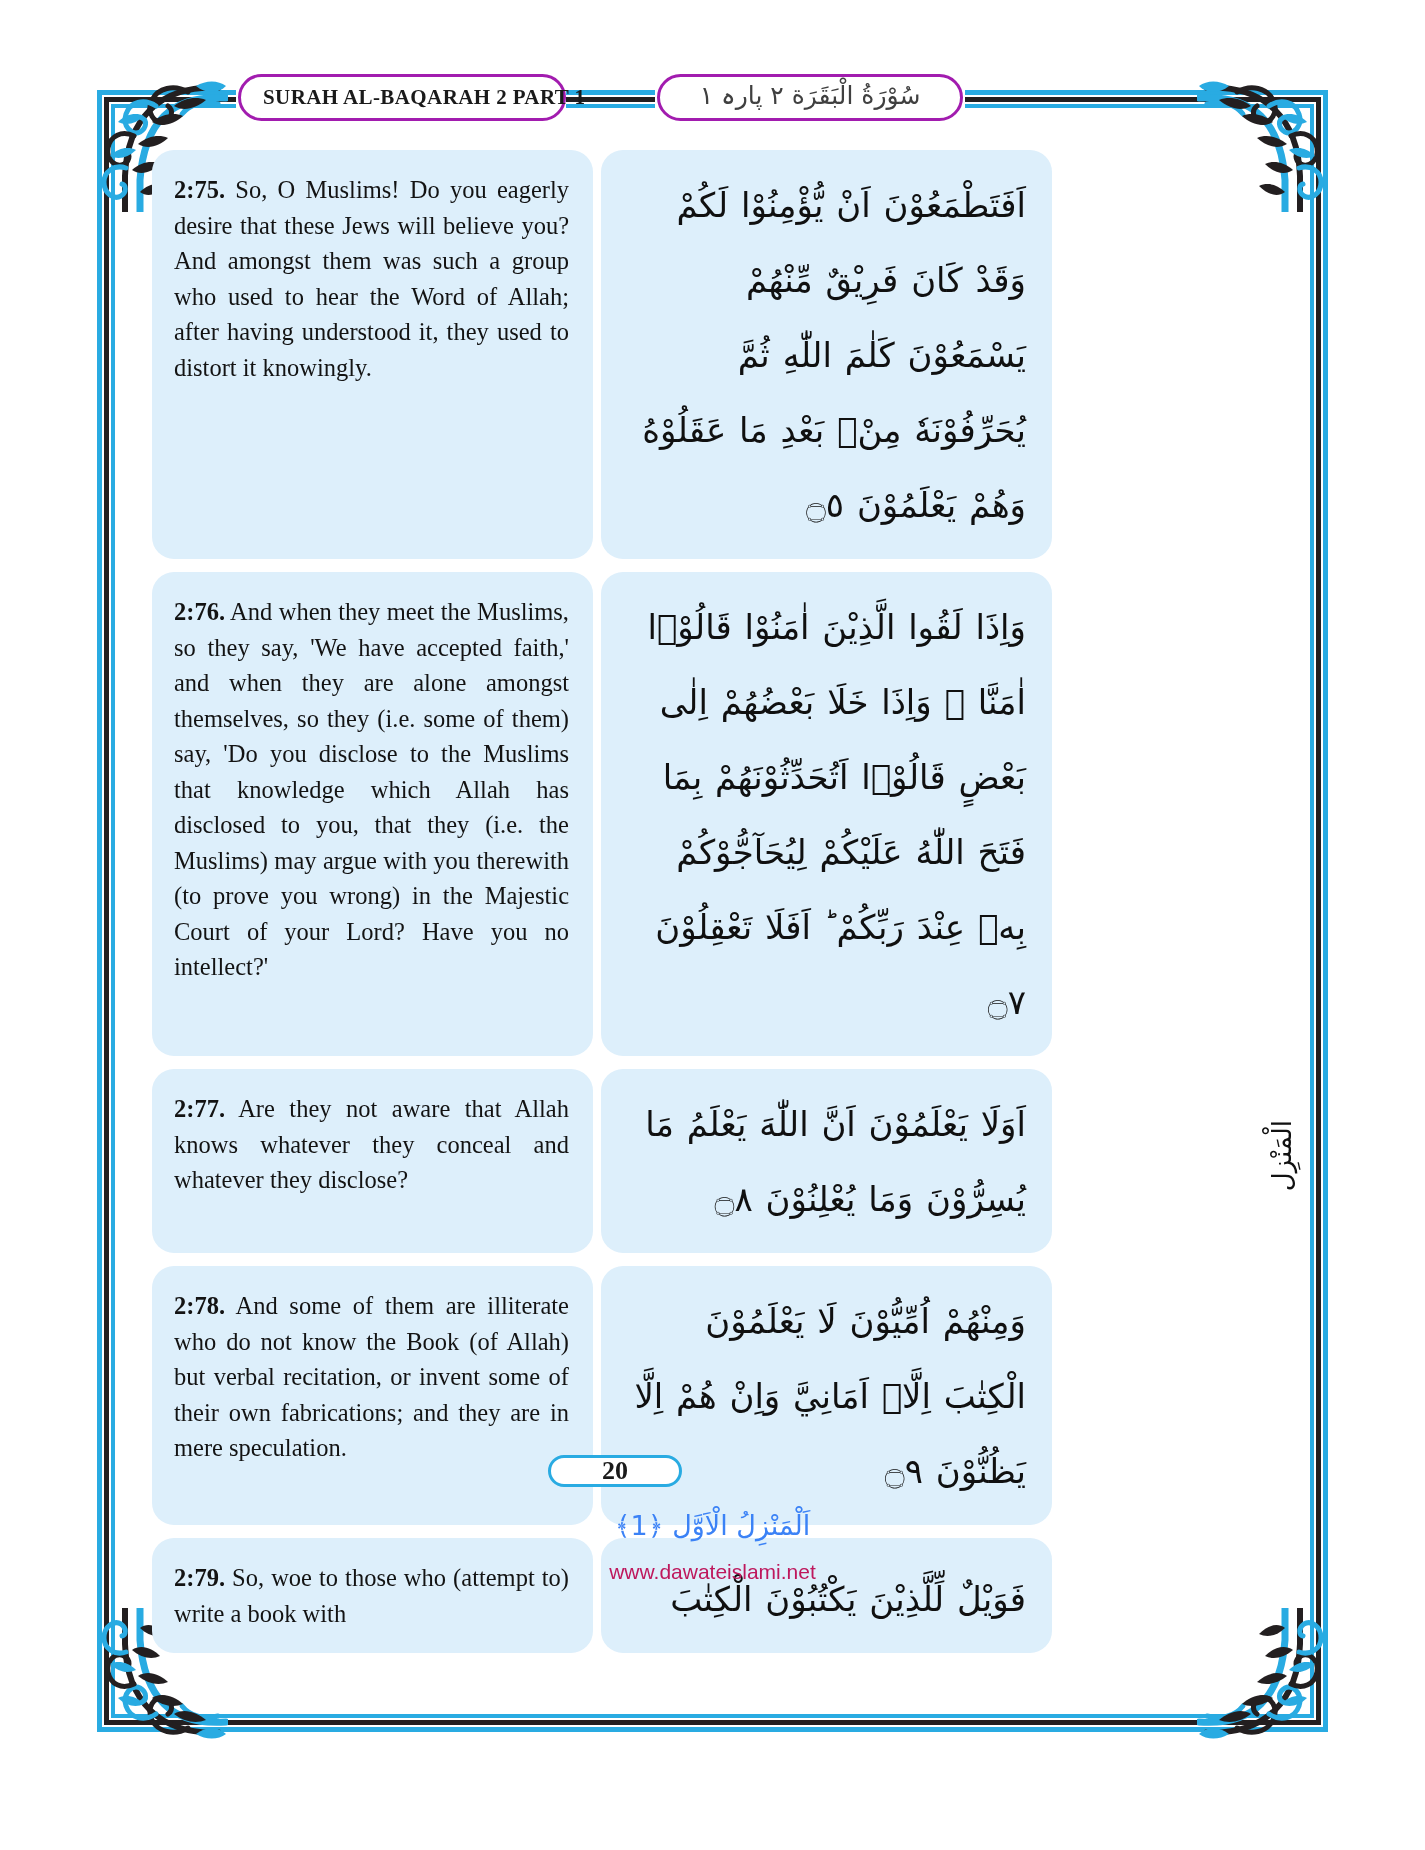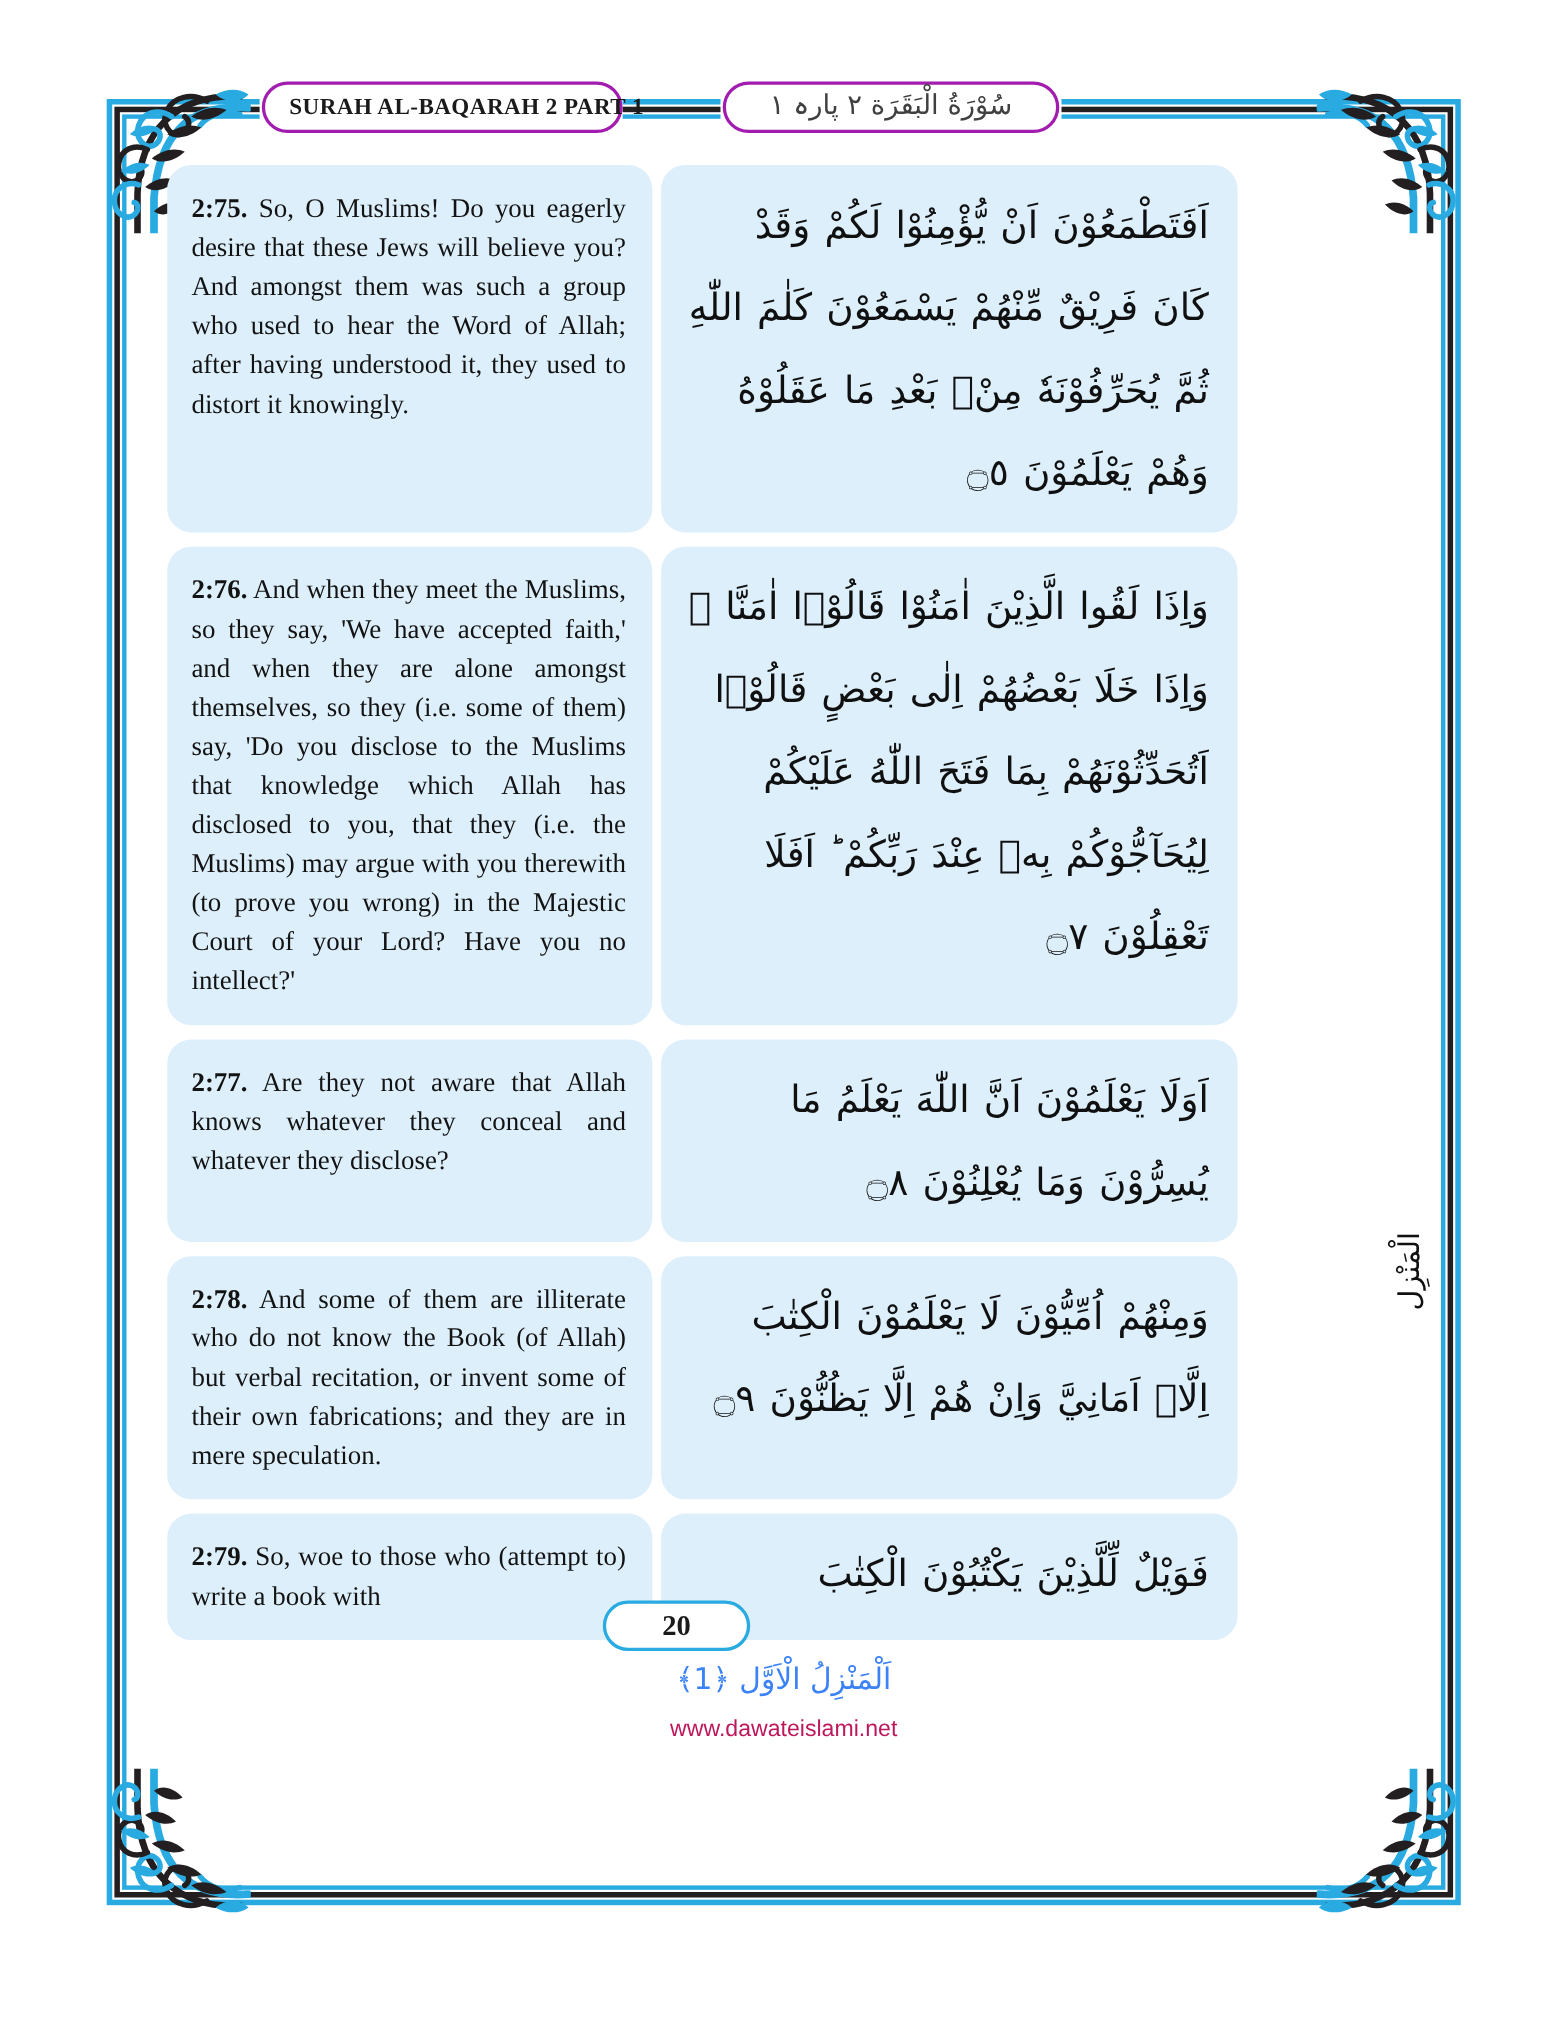--- a/index.html
+++ b/index.html
@@ -128,24 +128,24 @@
   .panel {
     background: #DDEFFB;
     border-radius: 22px;
     box-sizing: border-box;
   }
   .panel-en {
     width: 441px;
     padding: 22px 24px 22px 22px;
   }
   .panel-ar {
-    width: 524px;
+    width: 451px;
     padding: 18px 26px 16px 22px;
     display: flex;
-    align-items: flex-start;
+    align-items: flex-end;
     justify-content: flex-end;
   }
   .verse-text {
     font-family: "Liberation Serif", "DejaVu Serif", serif;
     font-size: 24.5px;
     line-height: 35.5px;
     color: #131313;
     text-align: justify;
     text-justify: inter-word;
     hyphens: none;
@@ -183,21 +183,21 @@
     letter-spacing: 0;
     line-height: 1;
   }
 
   
   #footer-pill {
     position: absolute;
     left: 548px;
     top: 1455px;
     width: 134px;
-    height: 46px;
+    height: 32px;
     border: 3px solid #29ABE2;
     border-radius: 23px;
     background: #ffffff;
     box-sizing: border-box;
     display: flex;
     align-items: center;
     justify-content: center;
   }
   #page-number {
     font-family: "Liberation Serif", "DejaVu Serif", serif;

